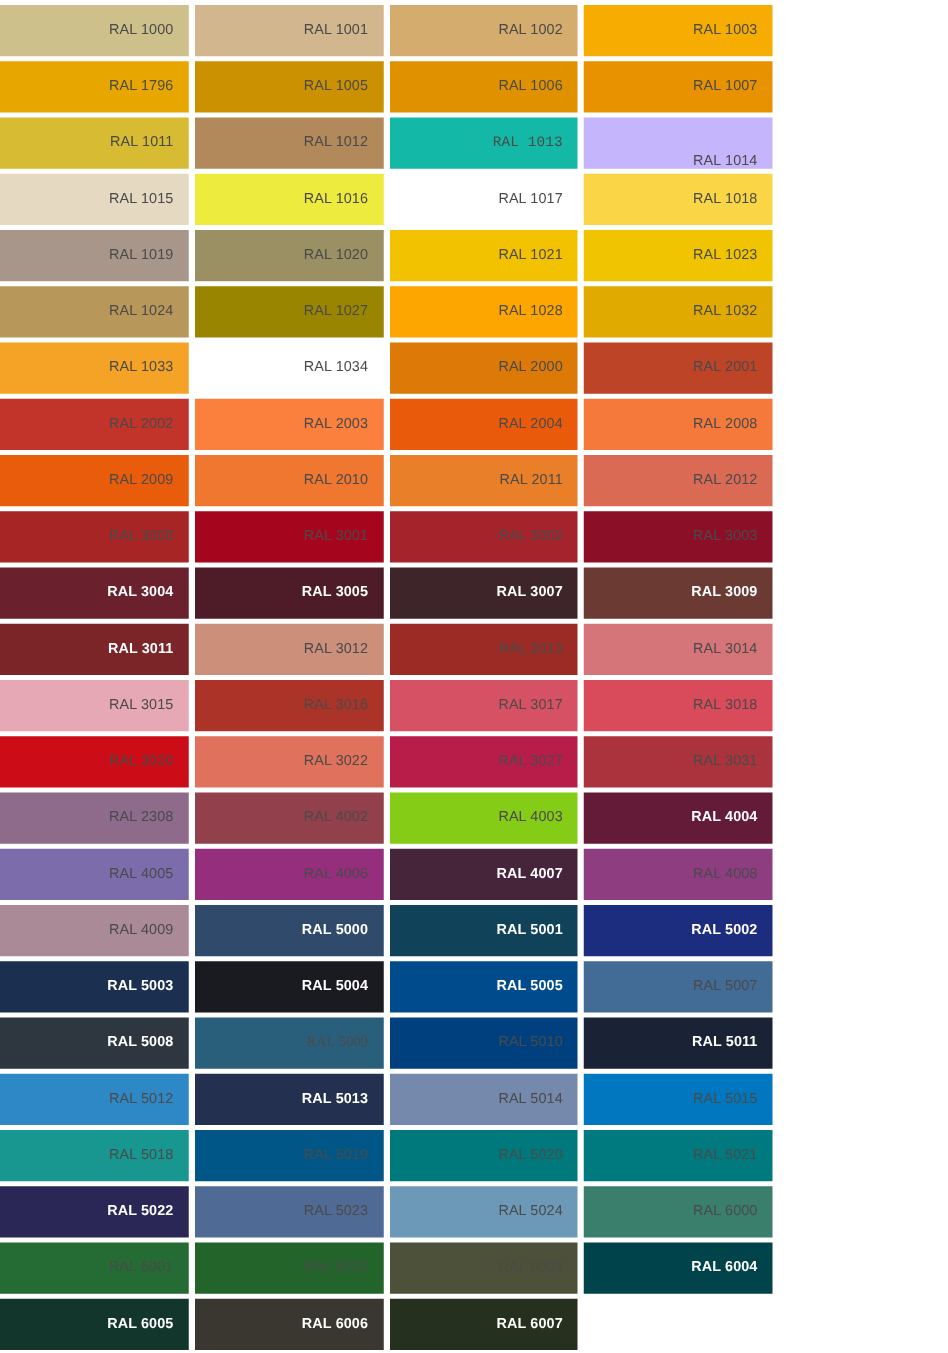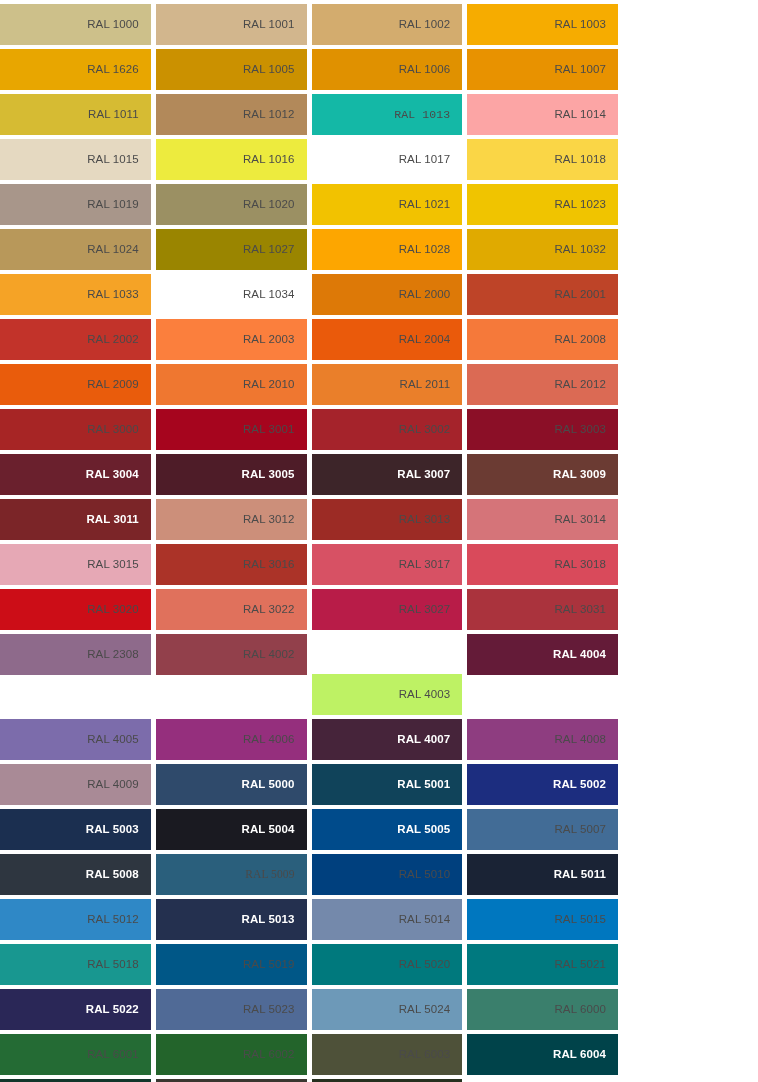--- a/index.html
+++ b/index.html
@@ -55,41 +55,41 @@
     <div class="swatch" style="background-color: rgb(210, 182, 141);">
       <span class="swatch-label">RAL 1001</span>
     </div>
     <div class="swatch" style="background-color: rgb(211, 172, 110);">
       <span class="swatch-label">RAL 1002</span>
     </div>
     <div class="swatch" style="background-color: rgb(246, 172, 0);">
       <span class="swatch-label">RAL 1003</span>
     </div>
     <div class="swatch" style="background-color: rgb(232, 166, 0);">
-      <span class="swatch-label">RAL 1626</span>
+      <span class="swatch-label">RAL 1796</span>
     </div>
     <div class="swatch" style="background-color: rgb(203, 145, 0);">
       <span class="swatch-label">RAL 1005</span>
     </div>
     <div class="swatch" style="background-color: rgb(224, 145, 0);">
       <span class="swatch-label">RAL 1006</span>
     </div>
     <div class="swatch" style="background-color: rgb(232, 146, 0);">
       <span class="swatch-label">RAL 1007</span>
     </div>
     <div class="swatch" style="background-color: rgb(214, 187, 51);">
       <span class="swatch-label">RAL 1011</span>
     </div>
     <div class="swatch" style="background-color: rgb(178, 137, 90);">
       <span class="swatch-label">RAL 1012</span>
     </div>
     <div class="swatch" style="background-color: #14b8a6; font-family: Liberation Mono, monospace;">
       <span class="swatch-label">RAL 1013</span>
     </div>
-    <div class="swatch" style="background-color: #fca5a5;">
+    <div class="swatch" style="background-color: #c4b5fd; align-items: flex-end;">
       <span class="swatch-label">RAL 1014</span>
     </div>
     <div class="swatch" style="background-color: rgb(229, 217, 193);">
       <span class="swatch-label">RAL 1015</span>
     </div>
     <div class="swatch" style="background-color: rgb(237, 235, 62);">
       <span class="swatch-label">RAL 1016</span>
     </div>
     <div class="swatch">
       <span class="swatch-label">RAL 1017</span>
@@ -216,21 +216,21 @@
     </div>
     <div class="swatch" style="background-color: rgb(170, 51, 61);">
       <span class="swatch-label">RAL 3031</span>
     </div>
     <div class="swatch" style="background-color: rgb(142, 106, 139);">
       <span class="swatch-label">RAL 2308</span>
     </div>
     <div class="swatch" style="background-color: rgb(146, 64, 75);">
       <span class="swatch-label">RAL 4002</span>
     </div>
-    <div class="swatch" style="background-color: #bef264; margin-top: 40px;">
+    <div class="swatch" style="background-color: #84cc16;">
       <span class="swatch-label">RAL 4003</span>
     </div>
     <div class="swatch light-text" style="background-color: rgb(100, 27, 56);">
       <span class="swatch-label">RAL 4004</span>
     </div>
     <div class="swatch" style="background-color: rgb(124, 108, 171);">
       <span class="swatch-label">RAL 4005</span>
     </div>
     <div class="swatch" style="background-color: rgb(149, 47, 125);">
       <span class="swatch-label">RAL 4006</span>

